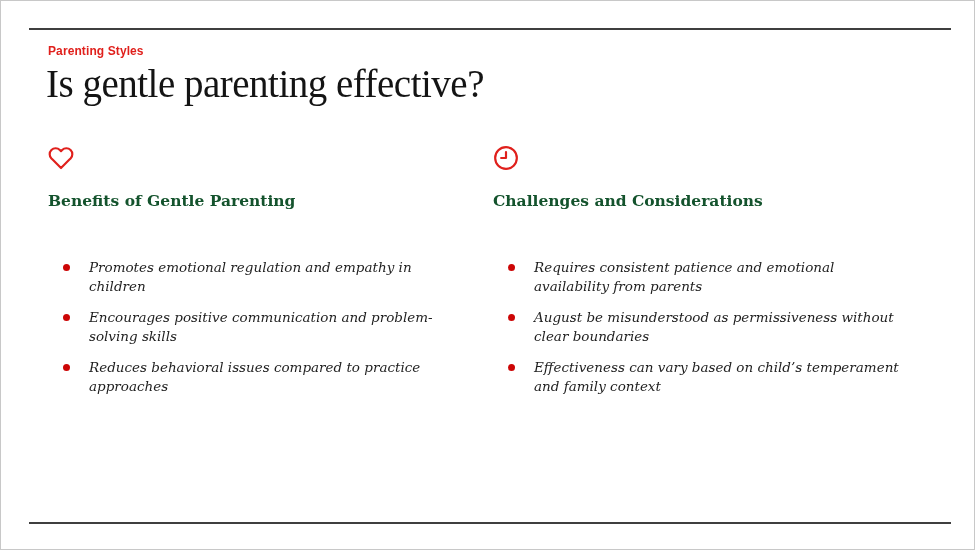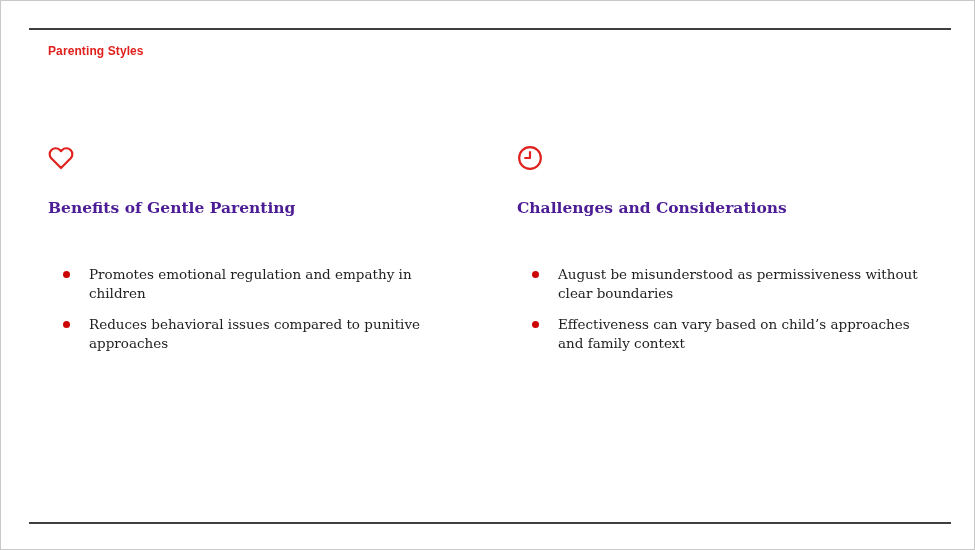--- a/index.html
+++ b/index.html
@@ -51,42 +51,43 @@
     line-height: 46px;
     letter-spacing: -0.5px;
     color: #141414;
   }
 
   .col {
     position: absolute;
     top: 144px;
   }
   .col-left  { left: 47px;  width: 400px; }
-  .col-right { left: 516px; width: 414px; }
+  .col-right { left: 492px; width: 414px; }
 
   .col-icon {
     display: block;
     width: 26px;
     height: 26px;
   }
   .col-icon svg { display: block; }
 
   .col-heading {
-    margin: 27px 0 0 0;
+    margin: 20px 0 0 0;
     font-family: "DejaVu Serif", serif;
     font-weight: 700;
     font-size: 15.5px;
     line-height: 20px;
-    color: #4c1d95;
+    color: #14532d;
   }
 
   .bullet-list {
     margin: 47px 0 8px 0;
     padding: 0;
     list-style: none;
+    font-style: italic;
   }
   .bullet-list li {
     position: relative;
     padding-left: 41px;
     margin-bottom: 12px;
     font-size: 13.5px;
     line-height: 19px;
     color: #1e1e1e;
   }
   .bullet-dot {
@@ -101,55 +102,64 @@
 </style>
 </head>
 <body>
 
 <div class="slide">
 
   <div class="rule rule-top"></div>
 
   <div class="eyebrow">Parenting Styles</div>
 
+  <h1 class="title">Is gentle parenting effective?</h1>
 
   <section class="col col-left">
     <span class="col-icon">
       <svg width="26" height="26" viewBox="0 0 24 24" fill="none" stroke="#e0201c" stroke-width="2" stroke-linecap="round" stroke-linejoin="round">
         <path d="M20.84 4.61a5.5 5.5 0 0 0-7.78 0L12 5.67l-1.06-1.06a5.5 5.5 0 0 0-7.78 7.78l1.06 1.06L12 21.23l7.78-7.78 1.06-1.06a5.5 5.5 0 0 0 0-7.78z"></path>
       </svg>
     </span>
     <h2 class="col-heading">Benefits of Gentle Parenting</h2>
     <ul class="bullet-list">
       <li>
         <span class="bullet-dot"></span>
         <span>Promotes emotional regulation and empathy in children</span>
       </li>
       <li>
         <span class="bullet-dot"></span>
-        <span>Reduces behavioral issues compared to punitive approaches</span>
+        <span>Encourages positive communication and problem-solving skills</span>
+      </li>
+      <li>
+        <span class="bullet-dot"></span>
+        <span>Reduces behavioral issues compared to practice approaches</span>
       </li>
     </ul>
   </section>
 
   <section class="col col-right">
     <span class="col-icon">
       <svg width="26" height="26" viewBox="0 0 24 24" fill="none" stroke="#e0201c" stroke-width="2" stroke-linecap="round" stroke-linejoin="round">
         <circle cx="12" cy="12" r="10"></circle>
         <polyline points="12 6.5 12 12 7.5 12"></polyline>
       </svg>
     </span>
     <h2 class="col-heading">Challenges and Considerations</h2>
     <ul class="bullet-list">
       <li>
         <span class="bullet-dot"></span>
+        <span>Requires consistent patience and emotional availability from parents</span>
+      </li>
+      <li>
+        <span class="bullet-dot"></span>
         <span>August be misunderstood as permissiveness without clear boundaries</span>
       </li>
       <li>
         <span class="bullet-dot"></span>
-        <span>Effectiveness can vary based on child’s approaches and family context</span>
+        <span>Effectiveness can vary based on child’s temperament and family context</span>
       </li>
     </ul>
   </section>
 
   <div class="rule rule-bottom"></div>
 
 </div>
 
 </body></html>

